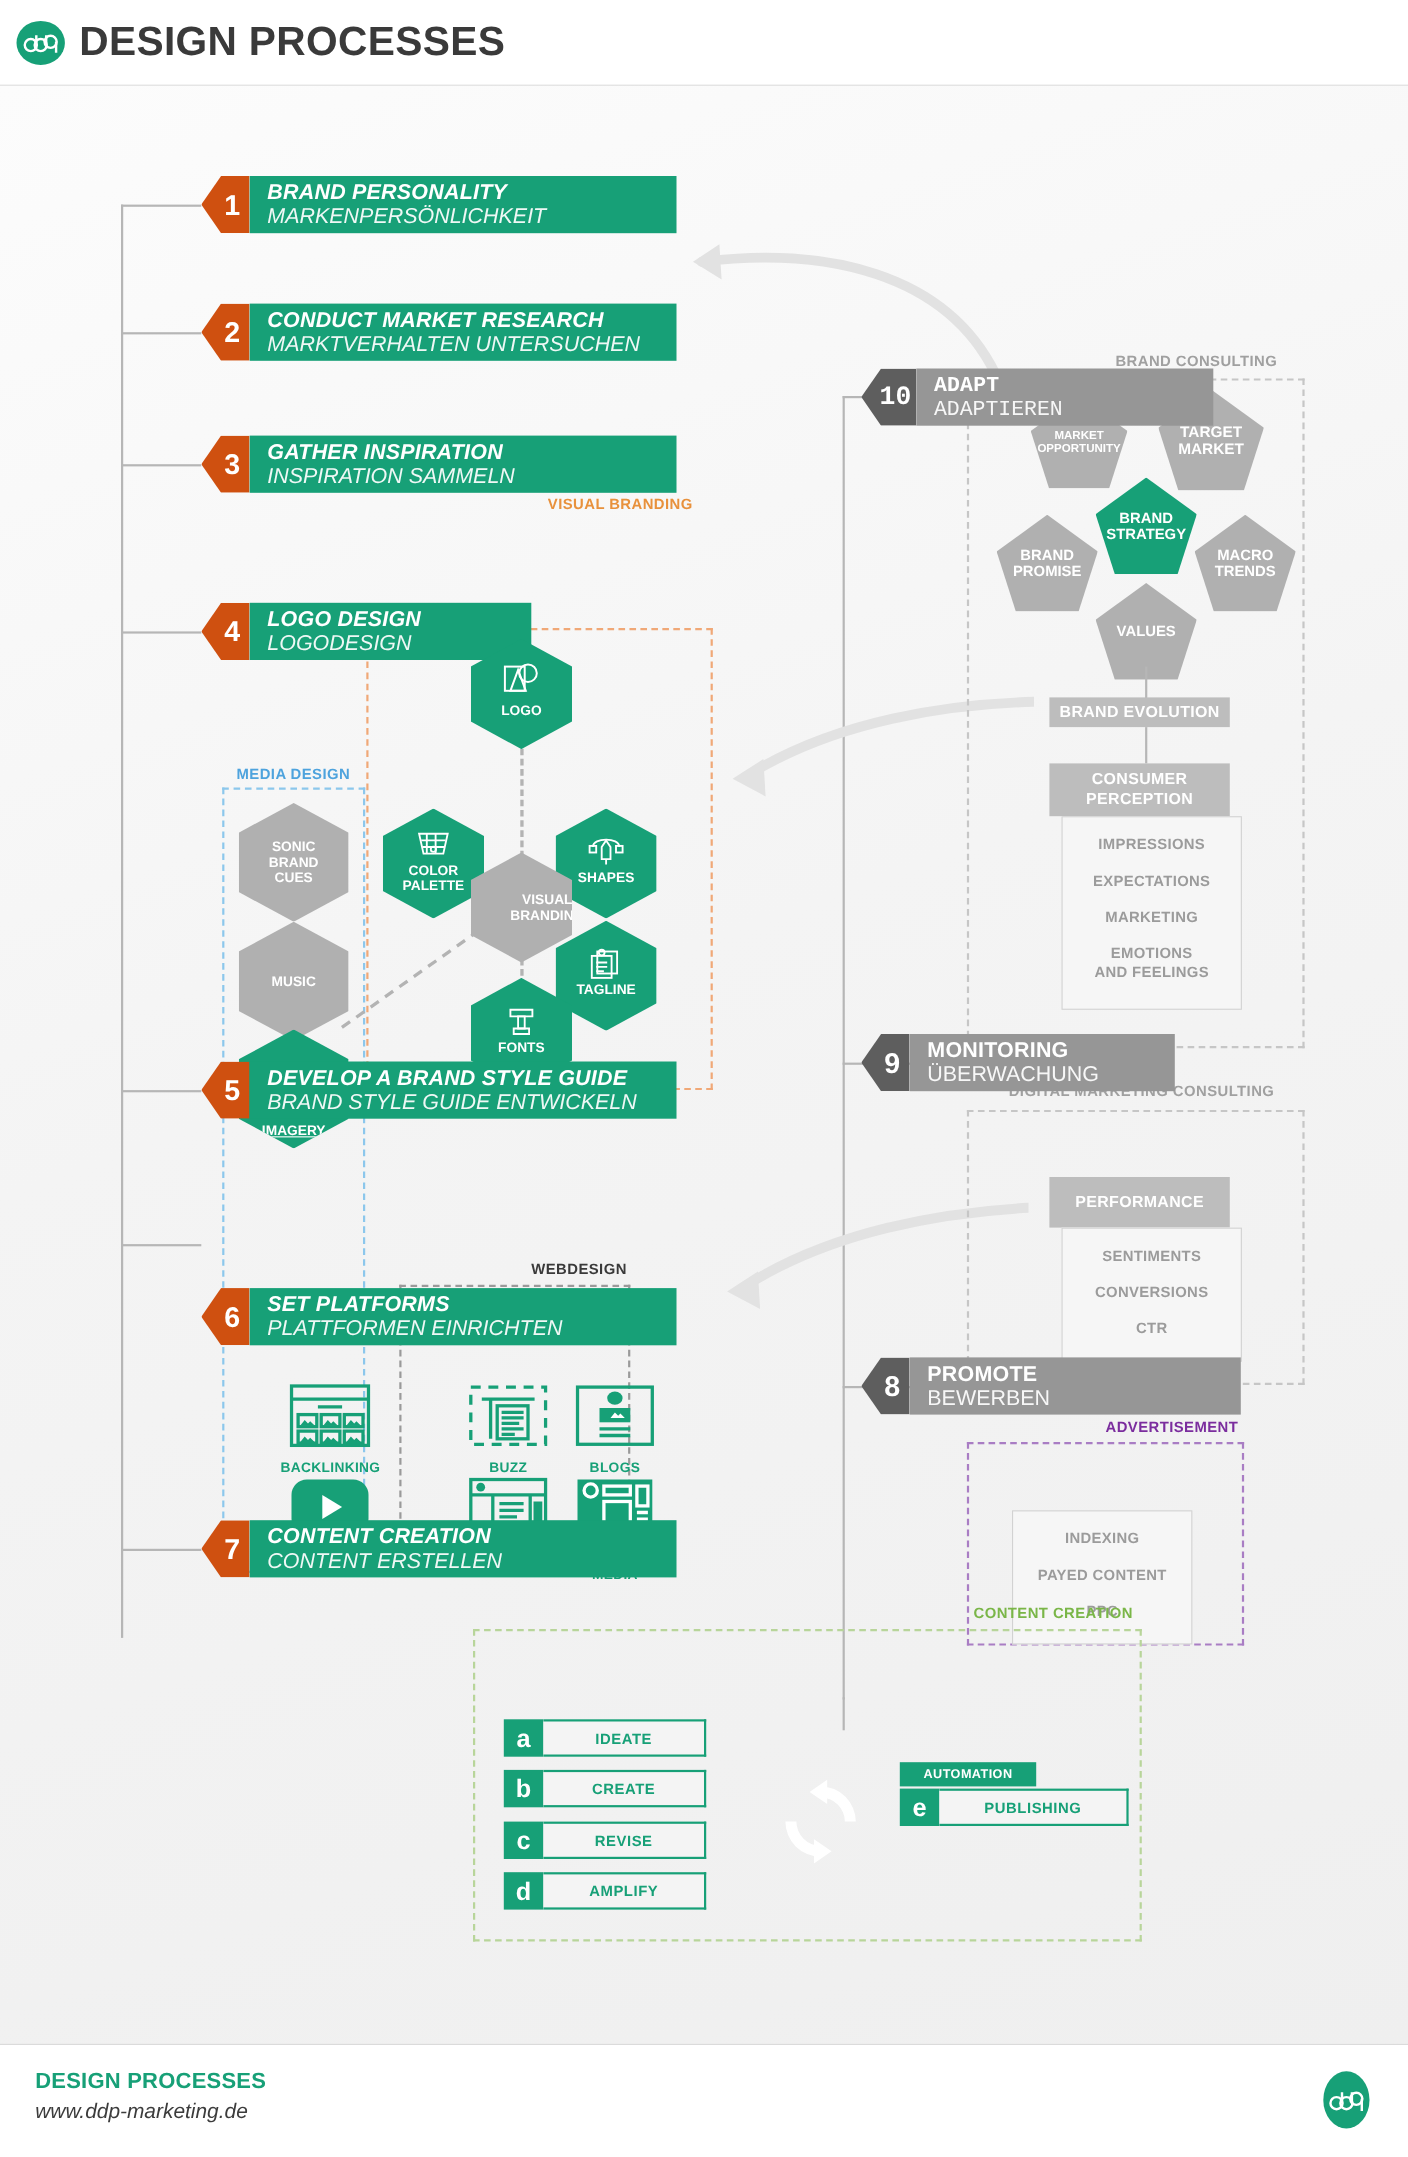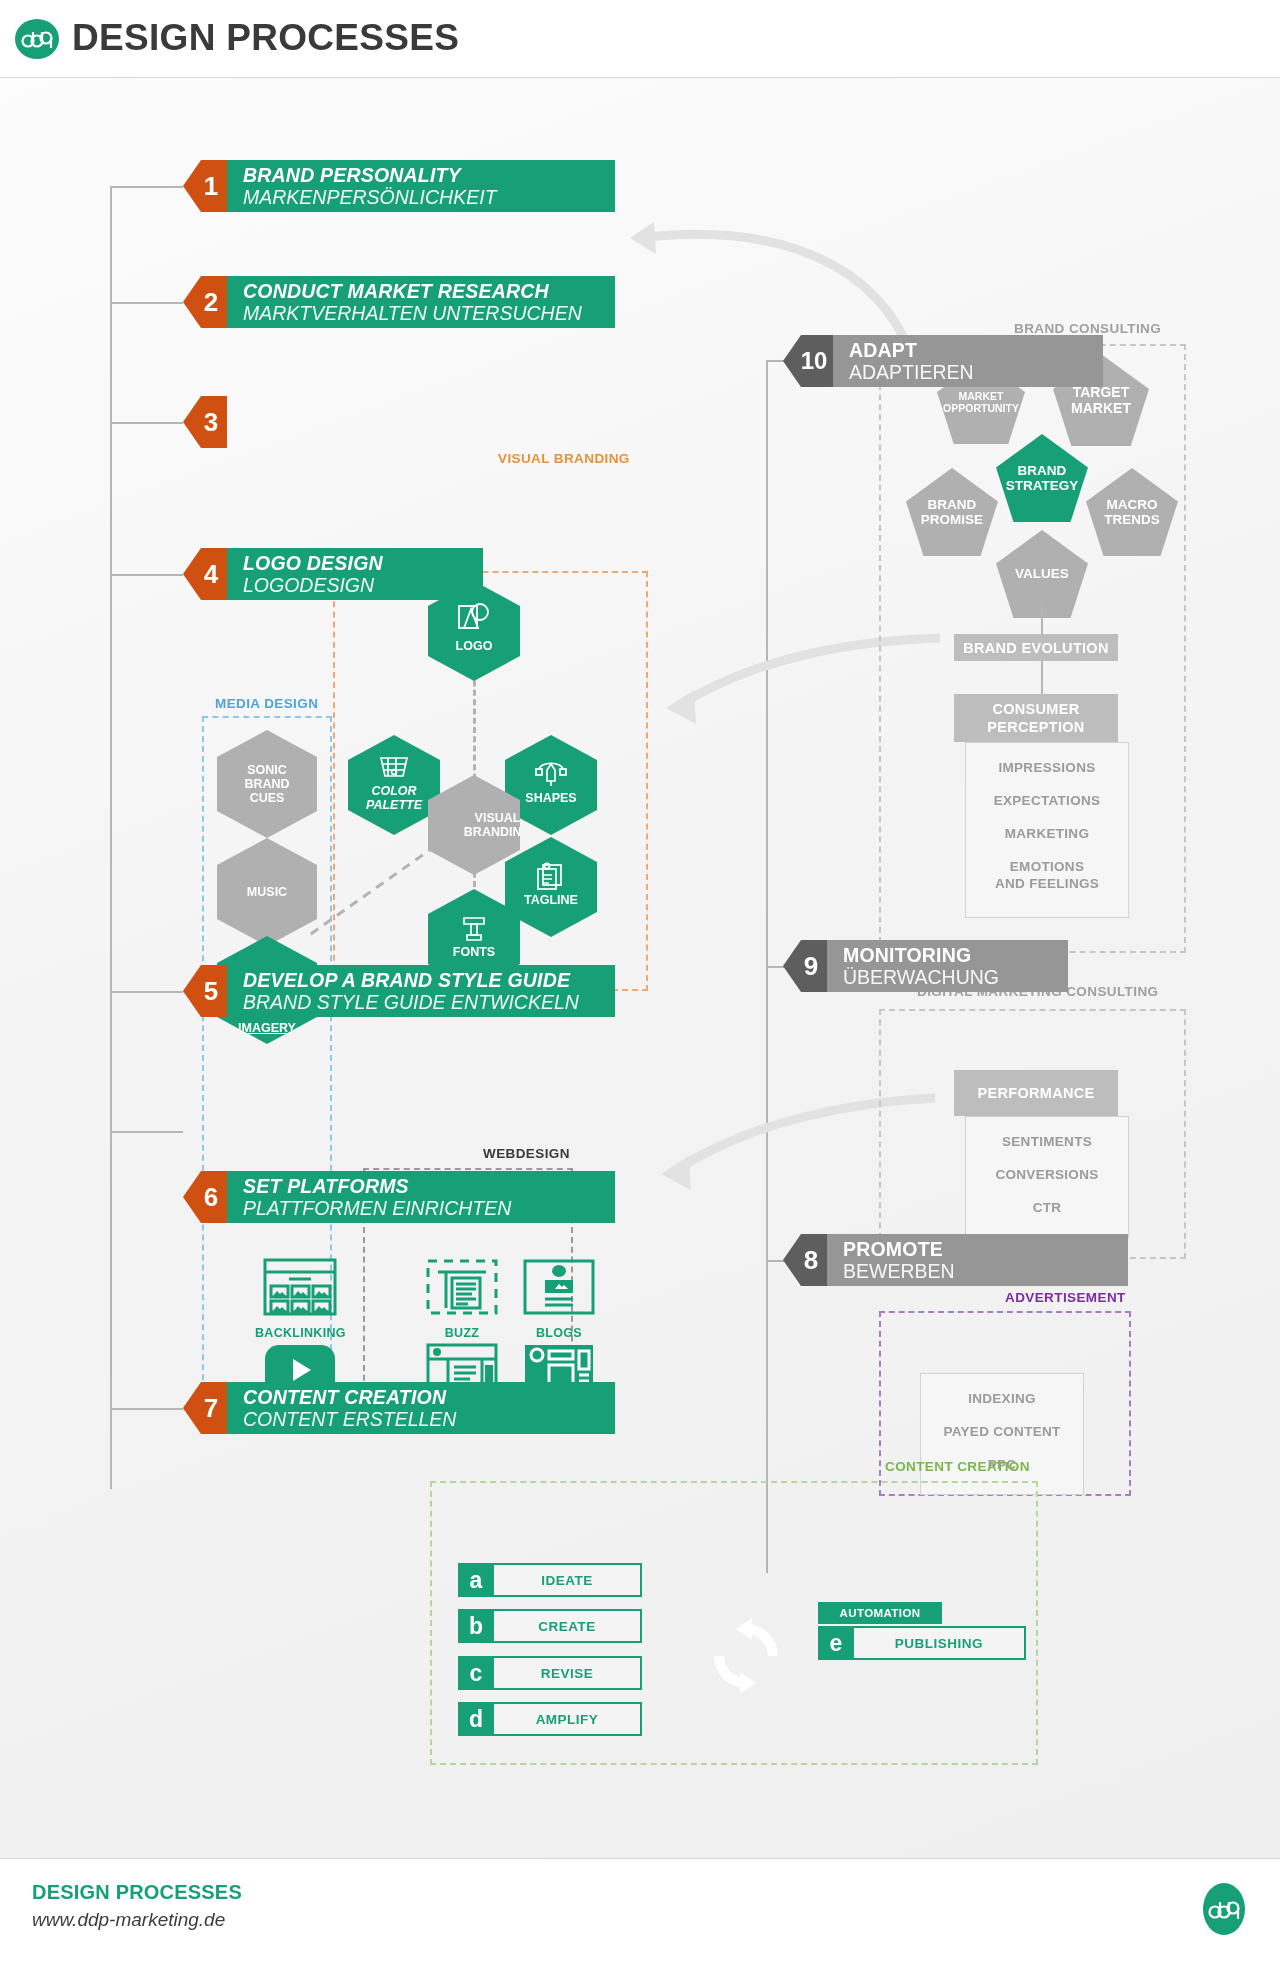--- a/index.html
+++ b/index.html
@@ -189,20 +189,24 @@
   <div class="step green" style="left:183px; top:198px; width:432px;">
     <div class="num">2</div>
     <div class="body">
       <div class="l1">CONDUCT MARKET RESEARCH</div>
       <div class="l2">MARKTVERHALTEN UNTERSUCHEN</div>
     </div>
   </div>
 
   <div class="step green" style="left:183px; top:318px; width:432px;">
     <div class="num">3</div>
+    <div class="body">
+      <div class="l1">GATHER INSPIRATION</div>
+      <div class="l2">INSPIRATION SAMMELN</div>
+    </div>
   </div>
 
   <div class="seclabel" style="left:498px; top:373px; color:#e8913c;">VISUAL BRANDING</div>
   <div class="dashbox" style="left:333px; top:493px; width:315px; height:420px; border-color:#f0a877;"></div>
 
   <div class="seclabel" style="left:215px; top:618px; color:#4ea3dd;">MEDIA DESIGN</div>
   <div class="dashbox" style="left:202px; top:638px; width:130px; height:714px; border-color:#8cc7ec;"></div>
 
   <div class="step green" style="left:183px; top:470px; width:300px;">
     <div class="num">4</div>
@@ -230,21 +234,21 @@
   </div>
 
   <div class="hexflat" style="left:348px; top:657px; width:92px; height:100px; background:#17a077;">
     <svg width="34" height="30" viewBox="0 0 34 30" style="margin-bottom:2px;">
       <g fill="none" stroke="#fff" stroke-width="1.7">
         <path d="M4 6 L30 6 L26 24 L8 24 Z"></path>
         <path d="M11 6 V24 M19 6 V24 M6 12 H28 M7 18 H27"></path>
         <circle cx="17" cy="20" r="2.4"></circle>
       </g>
     </svg>
-    <div class="hexlabel" style="margin-bottom:7px;font-style:italic;">COLOR<br>PALETTE</div>
+    <div class="hexlabel" style="margin-bottom:7px;">COLOR<br>PALETTE</div>
   </div>
 
   <div class="hexflat" style="left:505px; top:657px; width:92px; height:100px; background:#17a077;">
     <svg width="34" height="32" viewBox="0 0 34 32" style="margin-bottom:2px;">
       <g fill="none" stroke="#fff" stroke-width="1.7">
         <path d="M5 13 C5 4, 29 4, 29 13"></path>
         <rect x="2" y="12" width="6" height="6"></rect>
         <rect x="26" y="12" width="6" height="6"></rect>
         <path d="M17 7 L21 13 L21 24 L13 24 L13 13 Z"></path>
         <path d="M17 24 V29"></path>
@@ -447,21 +451,21 @@
     <span>CONSUMER</span>
     <span>PERCEPTION</span>
   </div>
   <div class="panelbody" style="left:954px; top:664px; width:164px; height:176px;">
     <div class="row">IMPRESSIONS</div>
     <div class="row">EXPECTATIONS</div>
     <div class="row">MARKETING</div>
     <div class="row">EMOTIONS<br>AND FEELINGS</div>
   </div>
 
-  <div class="step grey" style="left:783px; top:257px; width:320px; z-index:5;">
+  <div class="step grey" style="left:783px; top:257px; width:320px; z-index:5;font-family:Liberation Mono, monospace;">
     <div class="num" style="width:50px; font-size:24px;">10</div>
     <div class="body">
       <div class="l1">ADAPT</div>
       <div class="l2">ADAPTIEREN</div>
     </div>
   </div>
 
   <div class="seclabel" style="left:917px; top:906px; color:#a0a0a0;">DIGITAL MARKETING CONSULTING</div>
   <div class="dashbox" style="left:879px; top:931px; width:307px; height:250px; border-color:#c6c6c6;"></div>
 

